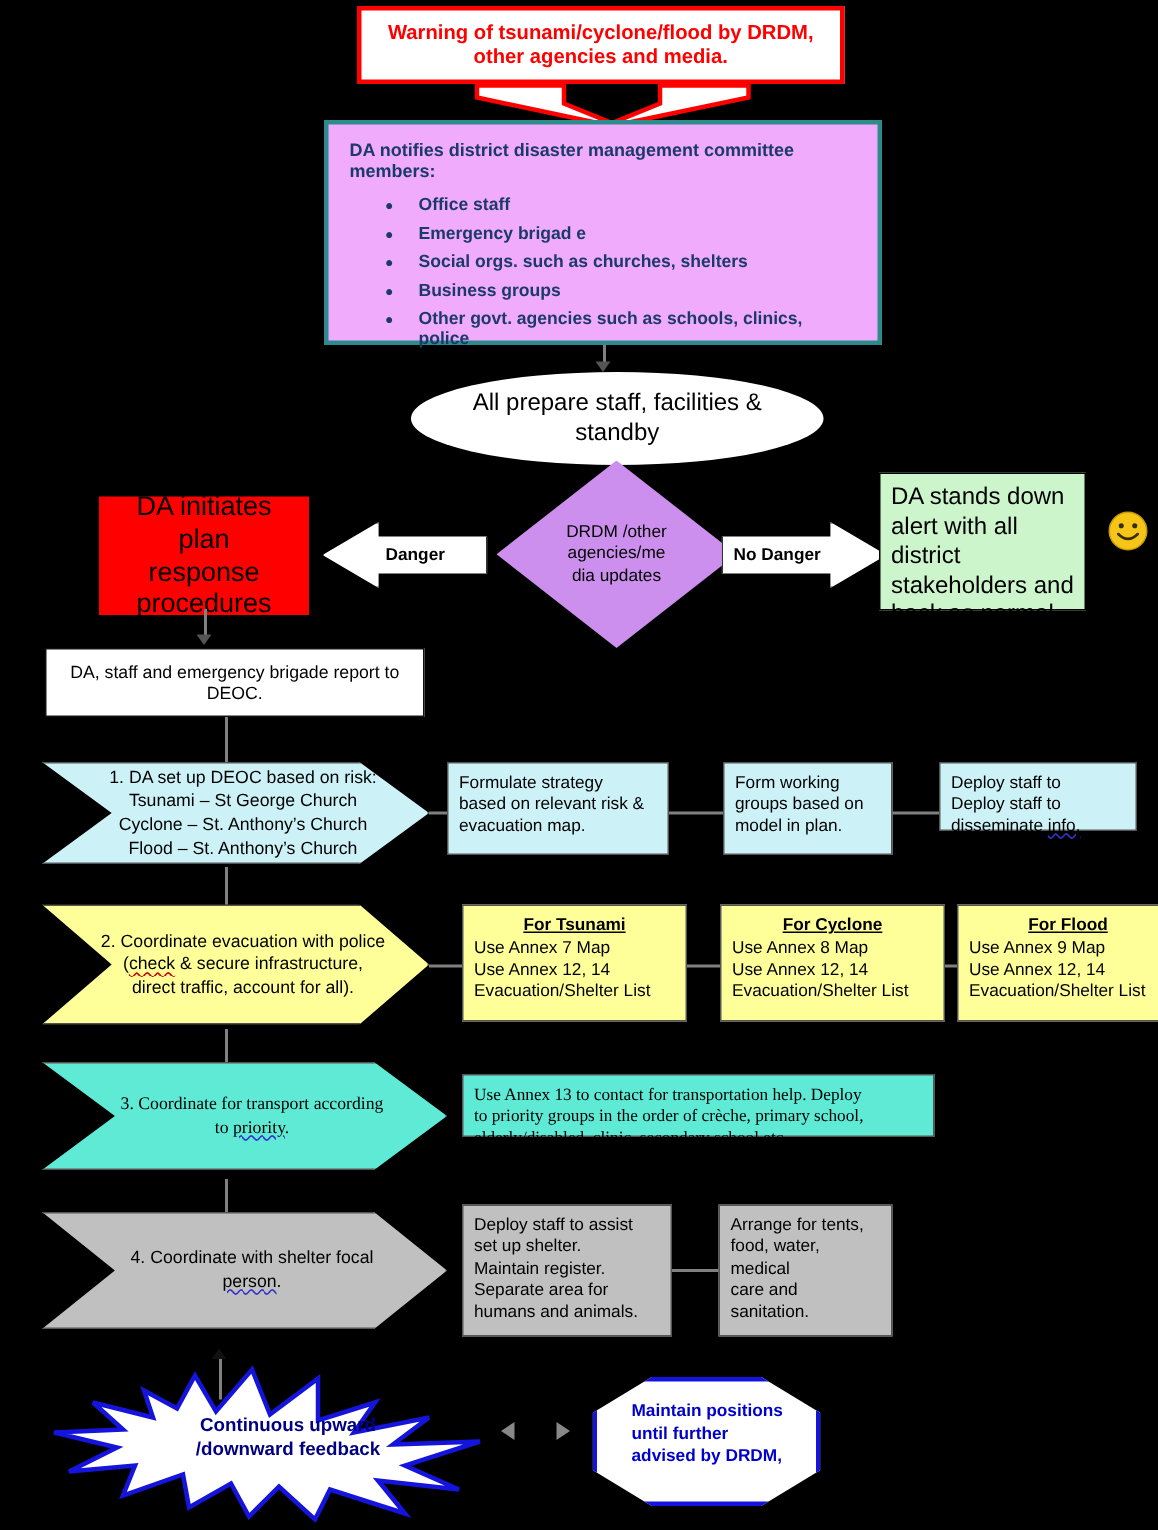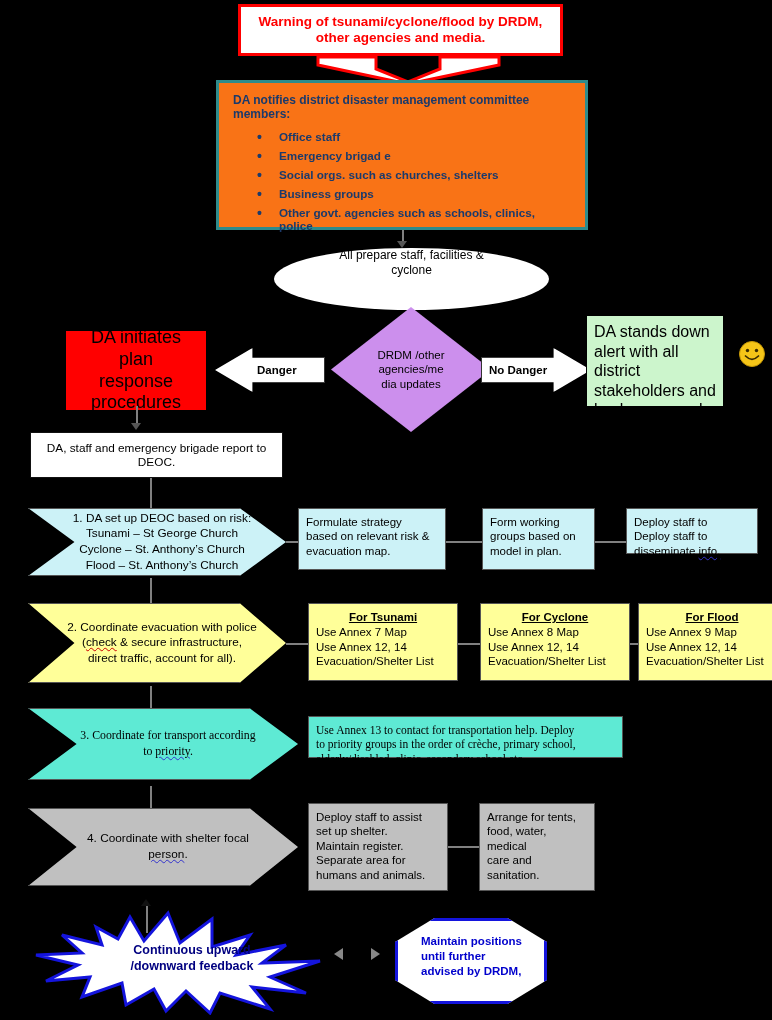--- a/index.html
+++ b/index.html
@@ -31,21 +31,21 @@
     color: #ff0000;
     font-weight: bold;
     font-size: 13.5px;
     padding: 0 8px;
   }
   #warning-down-arrow { left: 300px; top: 55px; width: 185px; height: 30px; }
 
   
   #notify-box {
     left: 200px; top: 80px; width: 372px; height: 150px;
-    background: #f97316;
+    background: #f0abfc;
     border: 3px solid #2e8b8b;
     padding: 10px 14px 8px 14px;
     color: #1b3a6b;
     font-weight: bold;
     font-size: 12px;
   }
   #notify-box .hdr { margin-bottom: 9px; }
   #notify-box ul { margin: 0; padding-left: 46px; list-style: none; }
   #notify-box li { position: relative; margin-bottom: 6px; font-size: 11.7px; }
   #notify-box li::before {
@@ -66,22 +66,22 @@
     border-left: 5px solid transparent;
     border-right: 5px solid transparent;
     border-bottom: 7px solid #111;
   }
 
   
   #prepare-ellipse {
     left: 258px; top: 248px; width: 275px; height: 62px;
     background: #ffffff;
     border-radius: 50%;
-    display: flex; justify-content: center;
-    text-align: center; font-size: 12px; color: #000;
+    display: flex; align-items: center; justify-content: center;
+    text-align: center; font-size: 16px; color: #000;
     padding: 0 30px;
   }
 
   
   #decision-diamond {
     left: 315px; top: 307px; width: 160px; height: 125px;
   }
   #decision-diamond .shape {
     position: absolute; inset: 0;
     background: #cc8fed;
@@ -235,21 +235,21 @@
       <li>Other govt. agencies such as schools, clinics, police</li>
     </ul>
   </div>
 
   <div class="abs vline" style="left:386px; top:230px; height:12px;"></div>
   <div class="abs arrowhead-down" style="left:381px; top:241px;"></div>
 
   <div class="abs" id="prepare-ellipse">
     <div class="txt">
       <div>All prepare staff, facilities &amp;</div>
-      <div>cyclone</div>
+      <div>standby</div>
     </div>
   </div>
 
   <div class="abs" id="decision-diamond">
     <div class="shape"></div>
     <div class="label">
       <div class="txt">
         <div>DRDM /other</div>
         <div>agencies/me</div>
         <div>dia updates</div>

